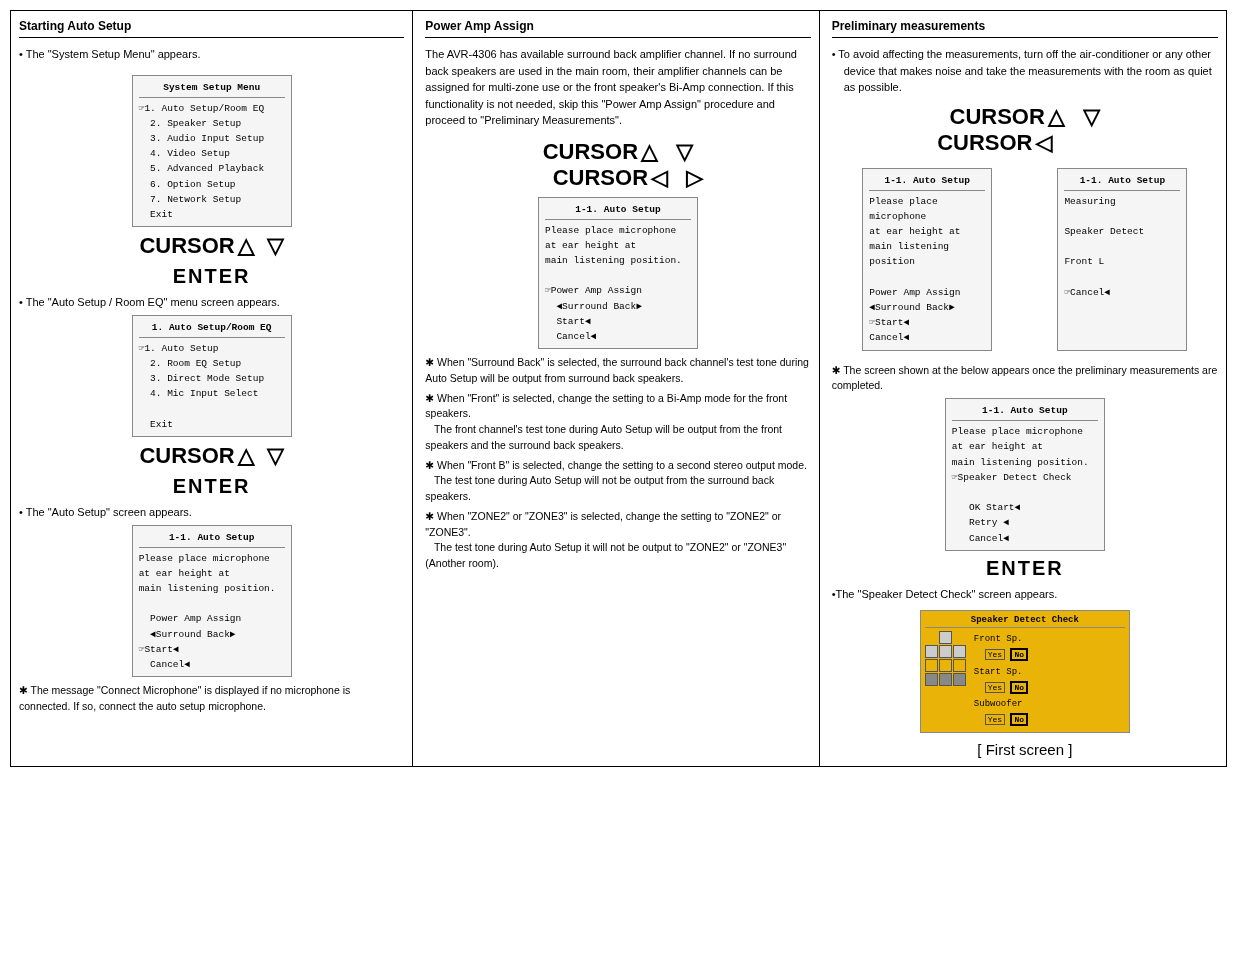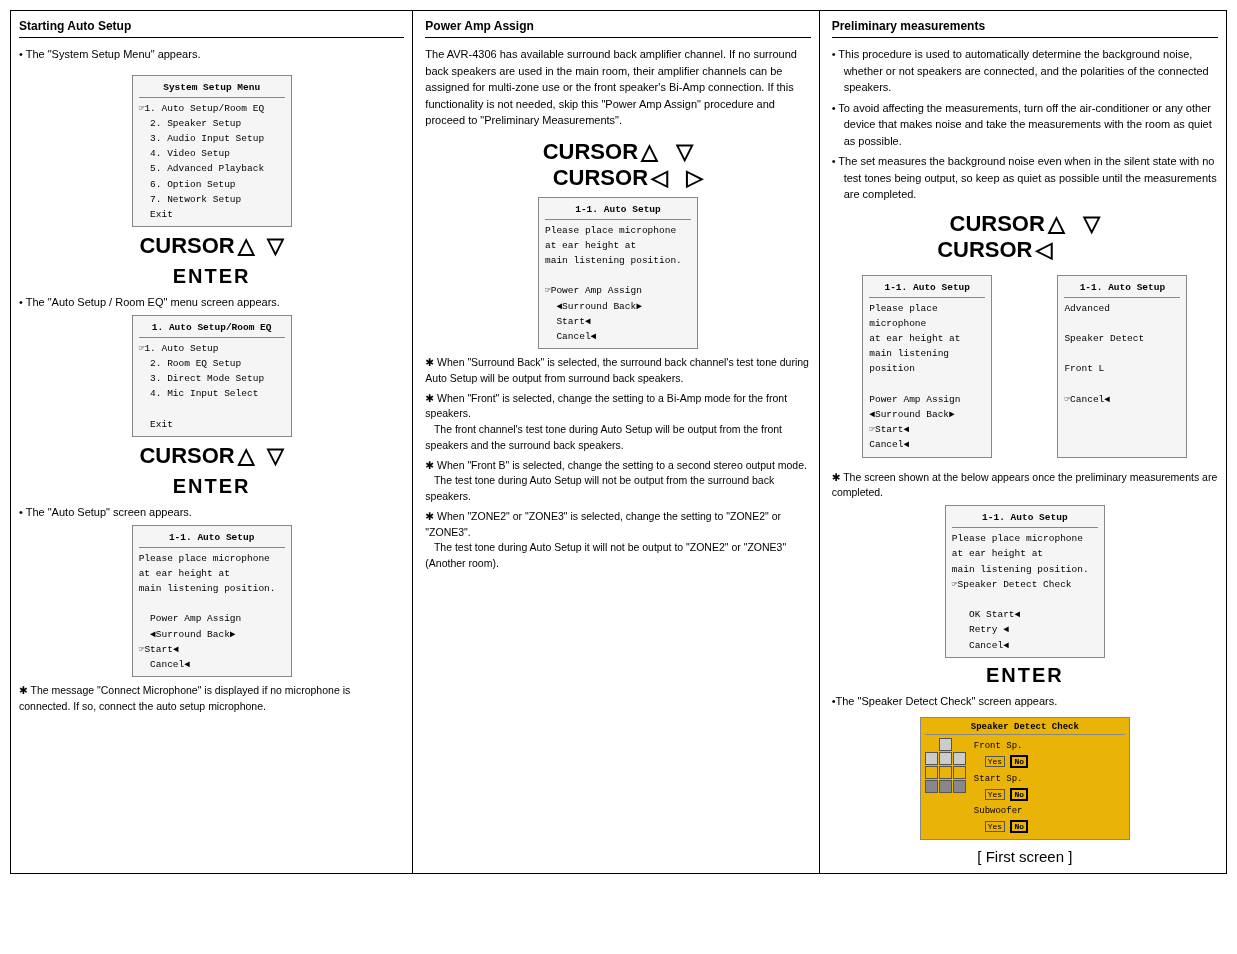--- a/index.html
+++ b/index.html
@@ -222,23 +222,21 @@
     <div class="asterisk-note">✱ When "Front" is selected, change the setting to a Bi-Amp mode for the front speakers.<br>&nbsp;&nbsp; The front channel's test tone during Auto Setup will be output from the front speakers and the surround back speakers.</div>
 
     <div class="asterisk-note">✱ When "Front B" is selected, change the setting to a second stereo output mode.<br>&nbsp;&nbsp; The test tone during Auto Setup will not be output from the surround back speakers.</div>
 
     <div class="asterisk-note">✱ When "ZONE2" or "ZONE3" is selected, change the setting to "ZONE2" or "ZONE3".<br>&nbsp;&nbsp; The test tone during Auto Setup it will not be output to "ZONE2" or "ZONE3" (Another room).</div>
   </div>
 
   <div class="column">
     <div class="col-header">Preliminary measurements</div>
 
-    <div class="bullet-text">• This procedure is used to automatically determine the background noise, whether or not speakers are connected, and the polarities of the connected speakers.</div>
     <div class="bullet-text">• To avoid affecting the measurements, turn off the air-conditioner or any other device that makes noise and take the measurements with the room as quiet as possible.</div>
-    <div class="bullet-text">• The set measures the background noise even when in the silent state with no test tones being output, so keep as quiet as possible until the measurements are completed.</div>
 
     <div style="margin: 8px 0 2px 0; text-align: center;">
       <div>
         <span class="cursor-large">CURSOR</span>
         <span class="cursor-large"> △ &nbsp;&nbsp;▽</span>
       </div>
       <div style="margin-left: -60px;">
         <span class="cursor-large">CURSOR</span>
         <span class="cursor-large"> ◁</span>
       </div>
@@ -252,21 +250,21 @@
         <div>at ear height at</div>
         <div>main listening position</div>
         <div>&nbsp;</div>
         <div>Power Amp Assign</div>
         <div>◄Surround Back►</div>
         <div>☞Start◄</div>
         <div>Cancel◄</div>
       </div>
       <div class="screen-box screen-tiny">
         <div class="screen-box-title">1-1. Auto Setup</div>
-        <div>Advanced</div>
+        <div>Measuring</div>
         <div>&nbsp;</div>
         <div>Speaker Detect</div>
         <div>&nbsp;</div>
         <div>Front L</div>
         <div>&nbsp;</div>
         <div>☞Cancel◄</div>
       </div>
     </div>
 
     <div class="asterisk-note">✱ The screen shown at the below appears once the preliminary measurements are completed.</div>

